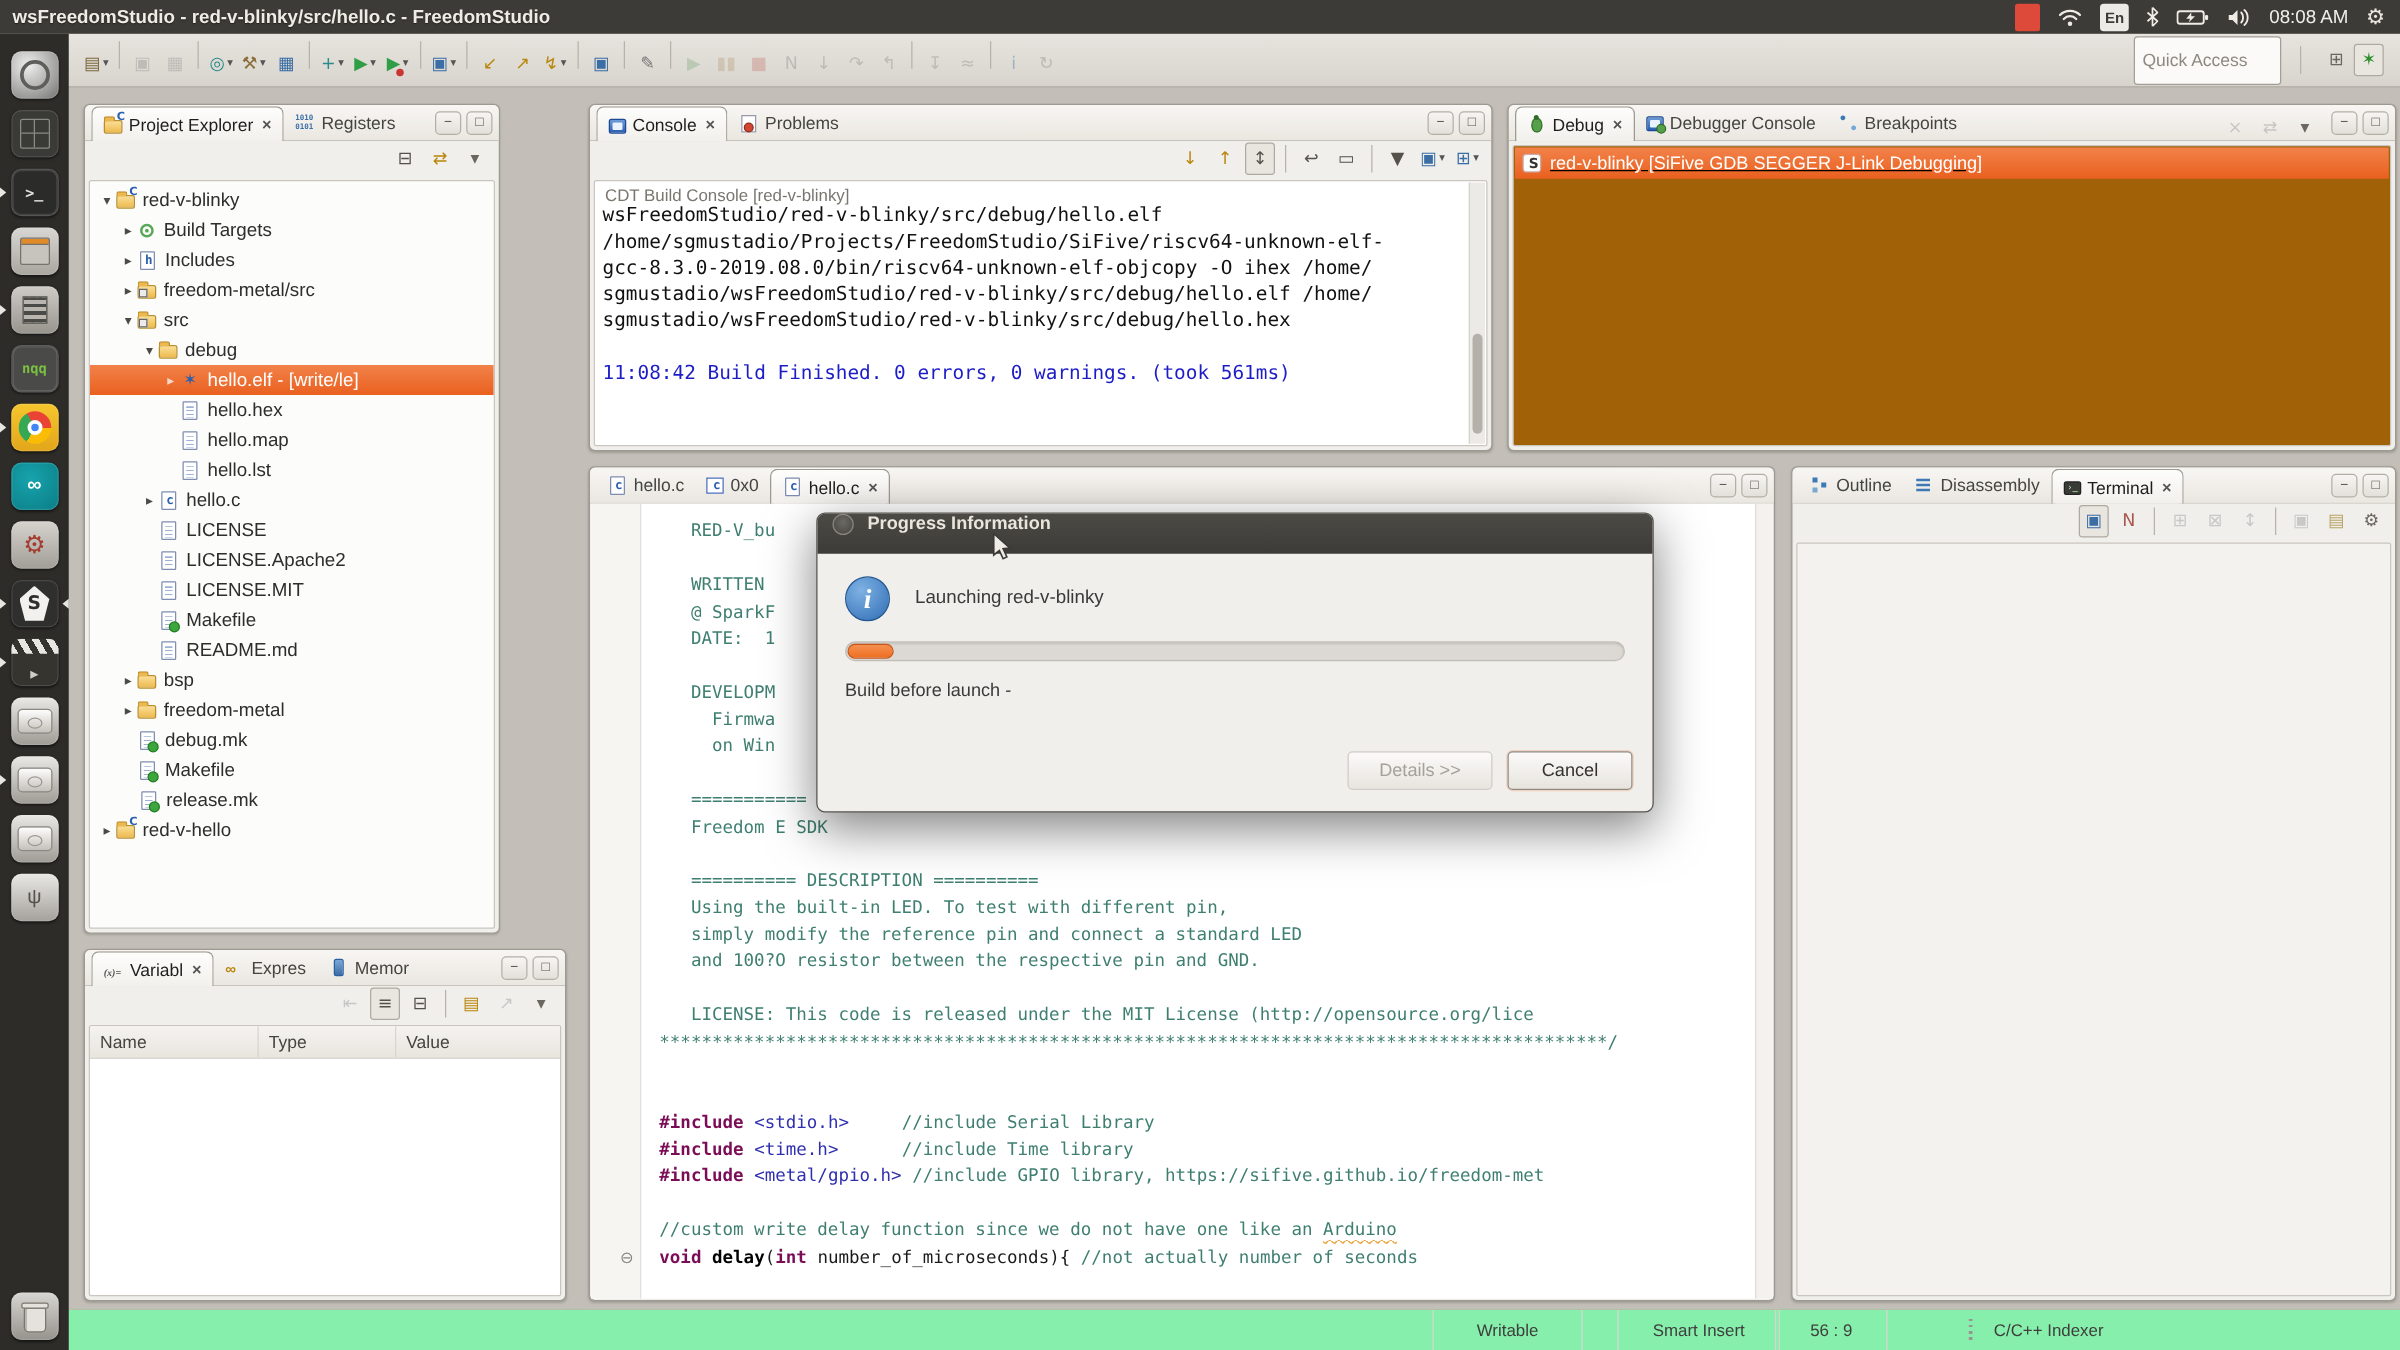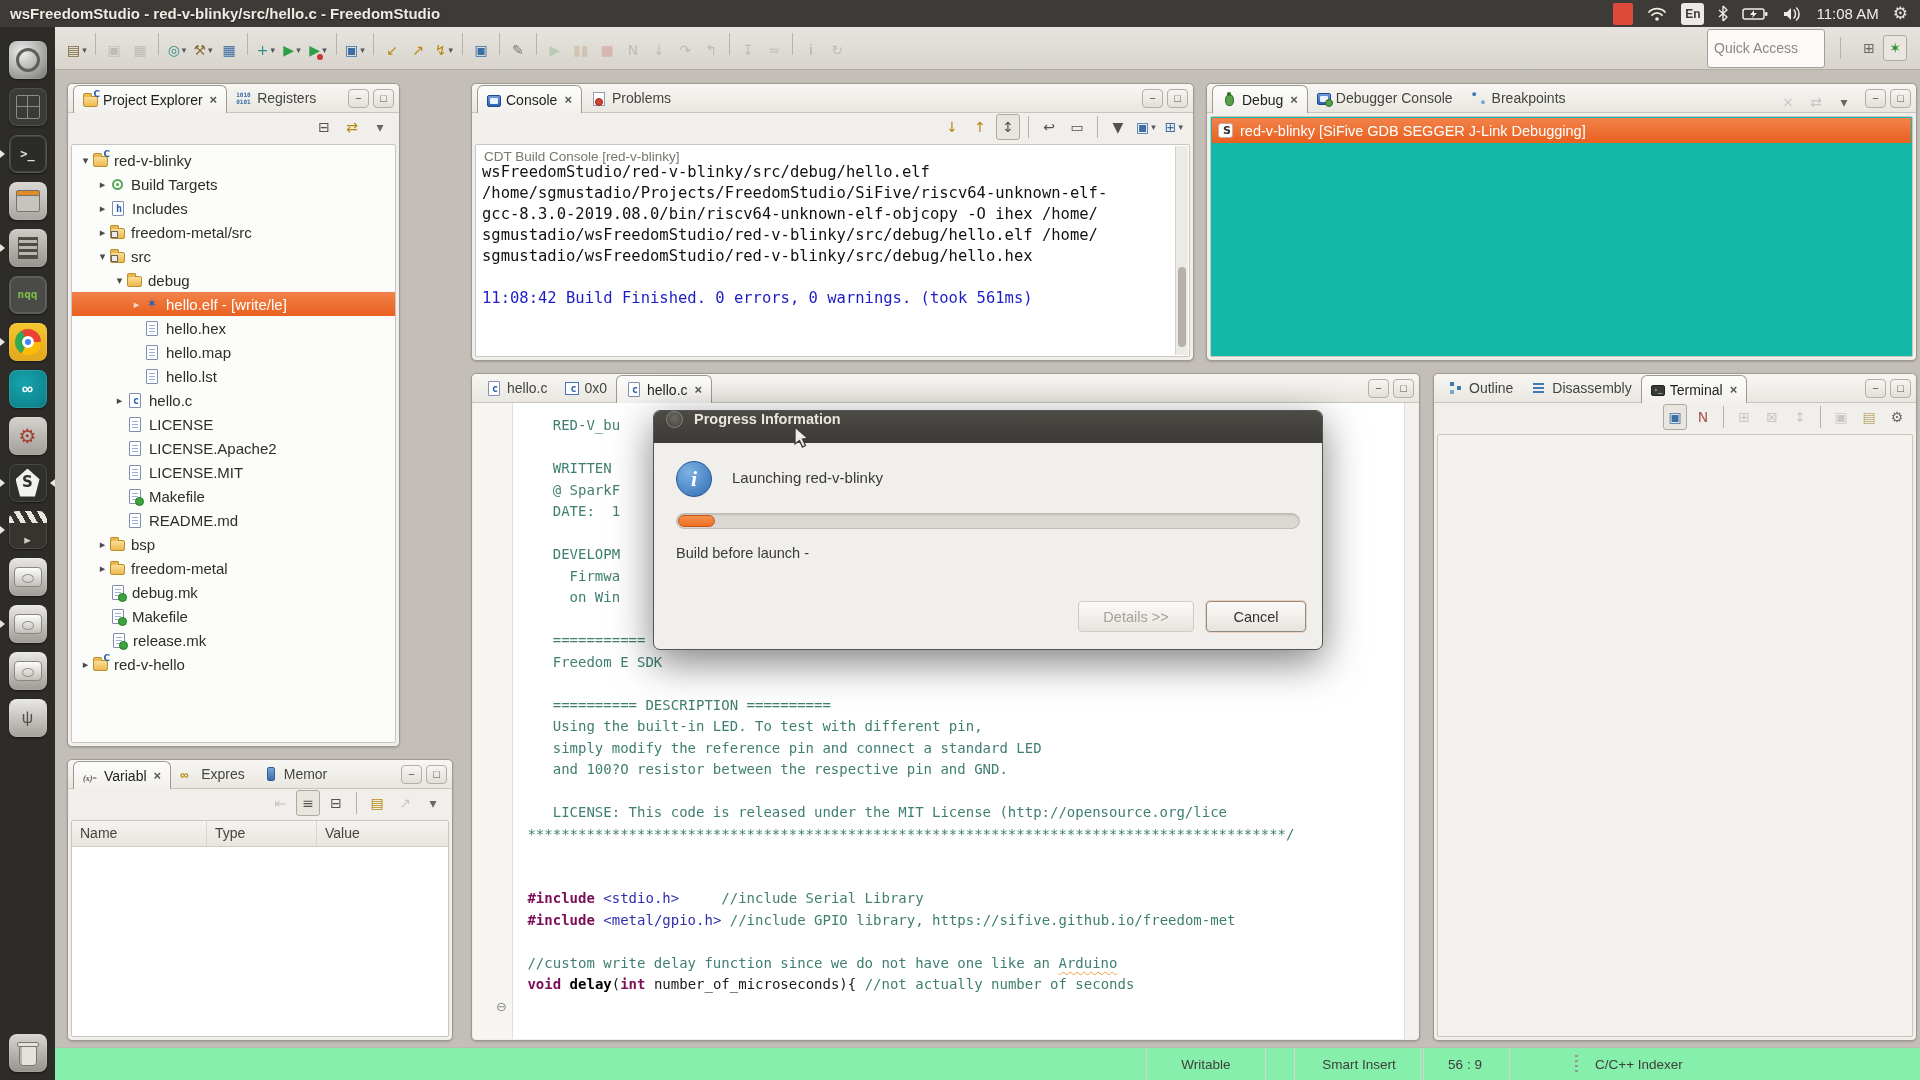--- a/index.html
+++ b/index.html
@@ -285,21 +285,21 @@
           <rect x="23" y="5" width="2.5" height="4" rx="1" fill="#efece5"></rect>
           <path d="M12 3 L8 8 L11 8 L10 11 L15 6 L12 6 Z" fill="#efece5"></path>
         </svg>
     </span>
     <span class="tray-ic">
       <svg width="20" height="16" viewBox="0 0 20 16">
           <path d="M2 6 L5 6 L9 2 L9 14 L5 10 L2 10 Z" fill="#efece5"></path>
           <path d="M12 4 C14 6 14 10 12 12 M14.5 2 C18 5 18 11 14.5 14" stroke="#efece5" stroke-width="1.5" fill="none" stroke-linecap="round"></path>
         </svg>
     </span>
-    <span class="tray-ic" id="clock">11:08 AM</span>
+    <span class="tray-ic" id="clock">08:08 AM</span>
     <span class="tray-ic" id="gear">⚙</span>
   </div>
 </div>
 
 <div id="toolbar">
   <span id="tool-items"><span class="tbtn">
         <span class="tg" style="color: rgb(124, 106, 63);">▤</span>
         <span class="tdd">▾</span>
       </span><span class="tsep"></span><span class="tbtn dis">
         <span class="tg" style="color: rgb(138, 138, 138);">▣</span>
@@ -701,21 +701,21 @@
         <span class="tbtn dis">
           <span class="tg" style="color: rgb(136, 136, 136);">⇄</span>
         </span>
         <span class="tbtn">
           <span class="tg" style="color: rgb(106, 103, 95);">▾</span>
         </span>
       </span>
     <span class="wbtn">−</span>
     <span class="wbtn">□</span>
   </div>
-  <div class="pbody" style="top:32px;background:#14b8a6;">
+  <div class="pbody" style="top:32px;background:#a16207;text-decoration:underline;">
     <div id="dbg-row">
       <span class="ic ic-sseg"></span>
       <span>red-v-blinky [SiFive GDB SEGGER J-Link Debugging]</span>
     </div>
   </div>
 </div>
 
 <div class="panel" id="ed-panel" style="left:471px;top:373px;width:949px;height:668px;">
   <div class="phead">
       <div class="tab">
@@ -786,20 +786,21 @@
         <div class="code-line"><span class="cmt">    ========== DESCRIPTION ==========</span></div>
         <div class="code-line"><span class="cmt">    Using the built-in LED. To test with different pin,</span></div>
         <div class="code-line"><span class="cmt">    simply modify the reference pin and connect a standard LED</span></div>
         <div class="code-line"><span class="cmt">    and 100?O resistor between the respective pin and GND.</span></div>
         <div class="code-line">&nbsp;</div>
         <div class="code-line"><span class="cmt">    LICENSE: This code is released under the MIT License (http://opensource.org/lice</span></div>
         <div class="code-line"><span class="cmt"> ******************************************************************************************/</span></div>
         <div class="code-line">&nbsp;</div>
         <div class="code-line">&nbsp;</div>
         <div class="code-line"><span class="pln"> </span><span class="kw">#include</span><span class="pln"> </span><span class="inc">&lt;stdio.h&gt;</span><span class="pln">     </span><span class="cmt">//include Serial Library</span></div>
+        <div class="code-line"><span class="pln"> </span><span class="kw">#include</span><span class="pln"> </span><span class="inc">&lt;time.h&gt;</span><span class="pln">      </span><span class="cmt">//include Time library</span></div>
         <div class="code-line"><span class="pln"> </span><span class="kw">#include</span><span class="pln"> </span><span class="inc">&lt;metal/gpio.h&gt;</span><span class="pln"> </span><span class="cmt">//include GPIO library, https://sifive.github.io/freedom-met</span></div>
         <div class="code-line">&nbsp;</div>
         <div class="code-line"><span class="pln"> </span><span class="cmt">//custom write delay function since we do not have one like an </span><span class="cmt spell">Arduino</span></div>
         <div class="code-line"><span class="pln"> </span><span class="kw">void</span><span class="pln"> </span><span class="fn">delay</span><span class="pln">(</span><span class="kw">int</span><span class="pln"> number_of_microseconds){ </span><span class="cmt">//not actually number of seconds</span></div>
         <div class="code-line">&nbsp;</div>
         <div class="code-line"></div>
       </div>
     <div id="ed-ruler"></div>
   </div>
 </div>

